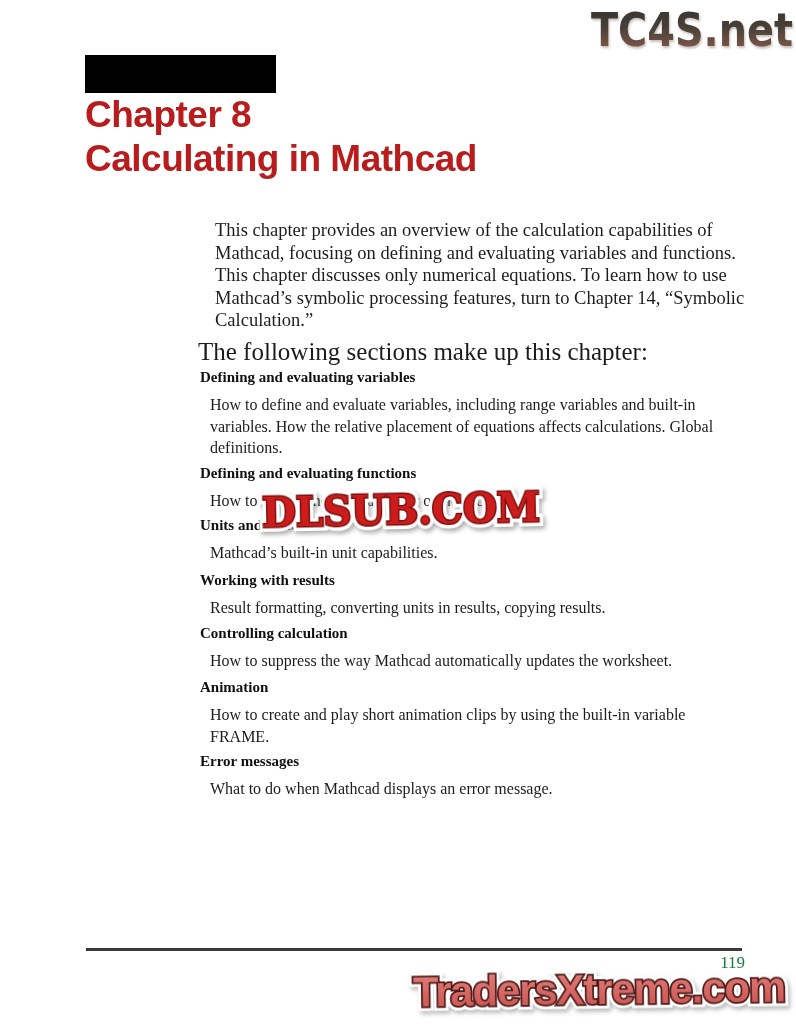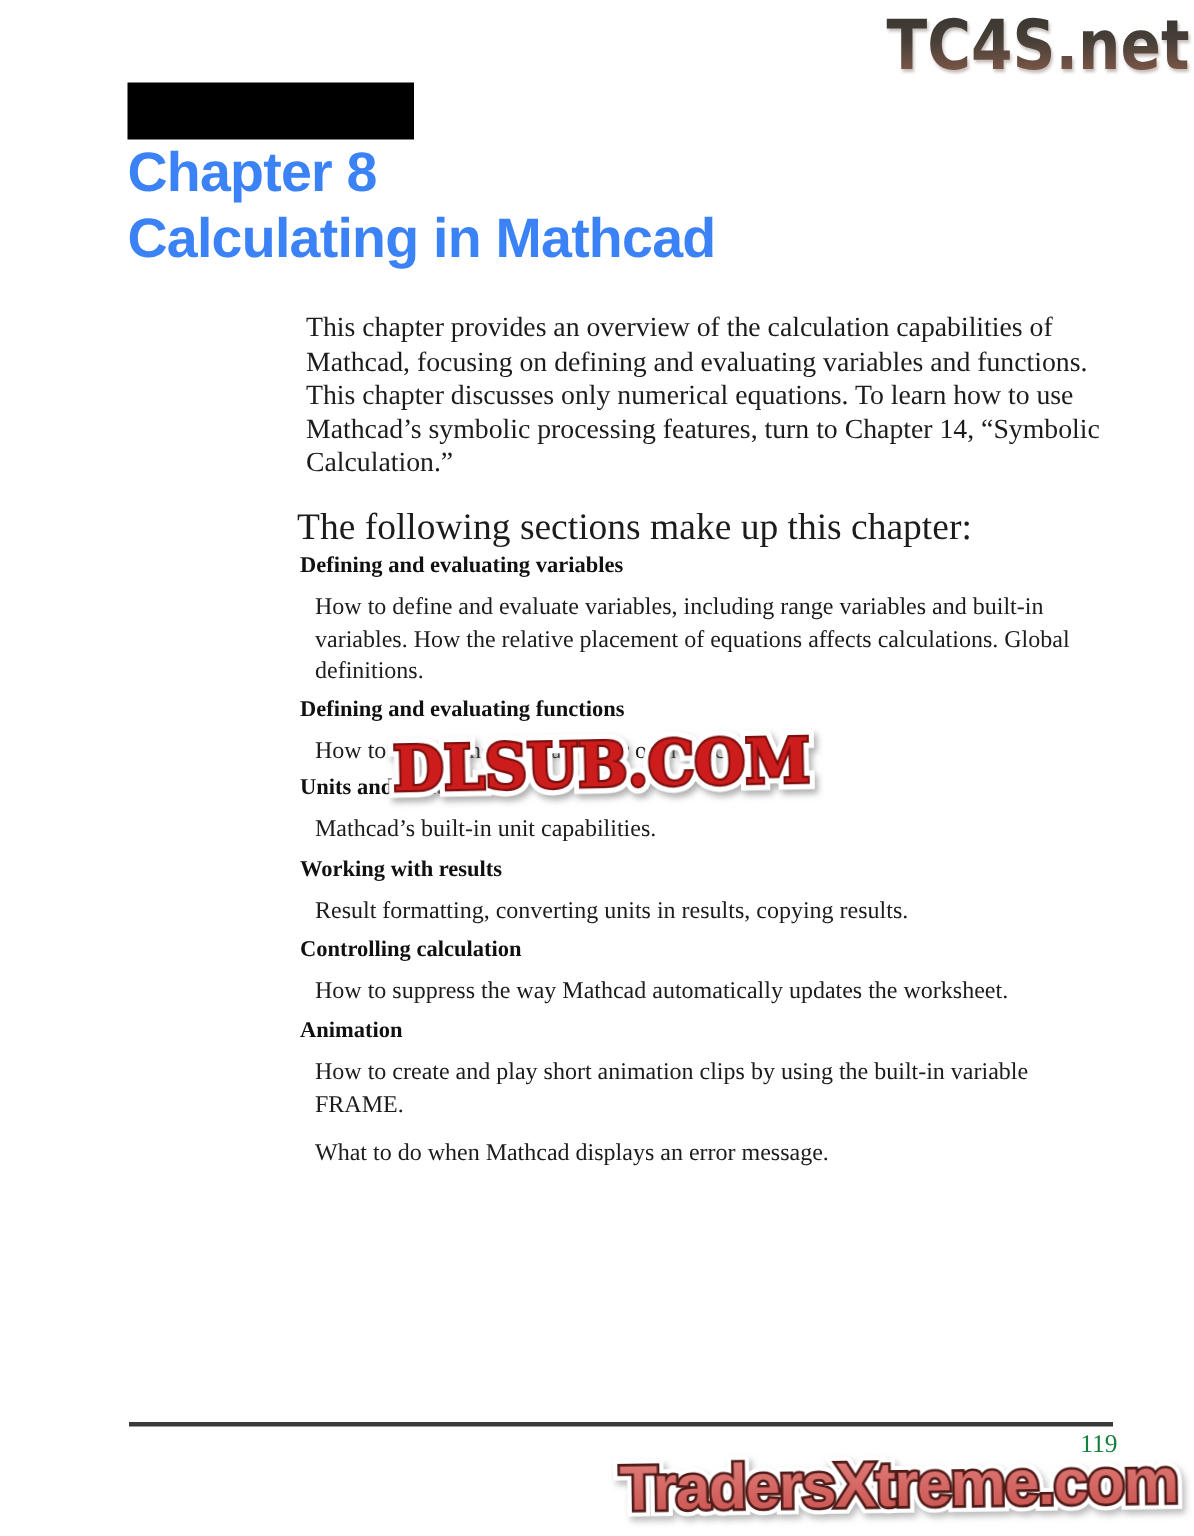--- a/index.html
+++ b/index.html
@@ -14,24 +14,24 @@
         filter:drop-shadow(1px 2px 1px rgba(130,110,105,.45));}
   .tc4s text{font-family:"DejaVu Sans", sans-serif;font-weight:bold;font-size:46px;}
 
   
   .black-bar{position:absolute;left:85px;top:55px;width:191px;height:38px;
              background:#000;}
 
   
   .chapter-title{position:absolute;left:85px;top:93px;
     font-family:"Liberation Sans", sans-serif;font-weight:bold;
-    font-size:37px;line-height:44px;letter-spacing:-0.5px;color:#3b82f6;}
+    font-size:37px;line-height:44px;letter-spacing:-0.5px;color:#b91c1c;}
 
   
-  .intro{position:absolute;left:198px;top:202px;width:545px;margin:6px;
+  .intro{position:absolute;left:198px;top:202px;width:545px;margin:17px;
          font-size:18.5px;line-height:22.6px;}
   .sections-intro{position:absolute;left:198px;top:340px;width:545px;margin:0;
          font-size:25px;line-height:23px;}
 
   .section{position:absolute;left:200px;width:545px;}
   .section h3{margin:0;font-size:15px;line-height:20px;font-weight:bold;color:#101010;}
   .section p{margin:7px 0 0 0;padding-left:10px;width:533px;
              font-size:16px;line-height:21.6px;}
   .s0{top:367px}.s1{top:463px}.s2{top:515px}.s3{top:570px}
   .s4{top:623px}.s5{top:677px}.s6{top:751px}
@@ -104,20 +104,21 @@
     <h3>Controlling calculation</h3>
     <p>How to suppress the way Mathcad automatically updates the worksheet.</p>
   </div>
 
   <div class="section s5">
     <h3>Animation</h3>
     <p>How to create and play short animation clips by using the built-in variable FRAME.</p>
   </div>
 
   <div class="section s6">
+    <h3>Error messages</h3>
     <p>What to do when Mathcad displays an error message.</p>
   </div>
 
   <svg class="dlsub" width="300" height="54" viewBox="0 0 300 54">
     <text class="back" x="150" y="42" text-anchor="middle" textLength="278" lengthAdjust="spacingAndGlyphs">DLSUB.COM</text>
     <text class="front" x="150" y="42" text-anchor="middle" textLength="278" lengthAdjust="spacingAndGlyphs">DLSUB.COM</text>
   </svg>
 
   <div class="rule"></div>
 

